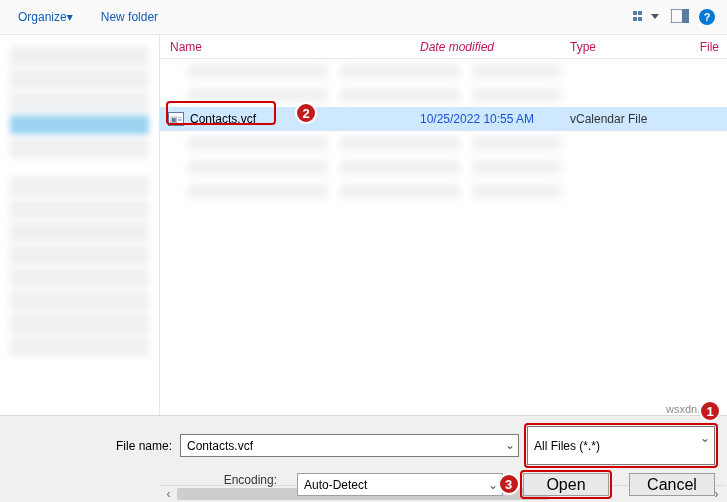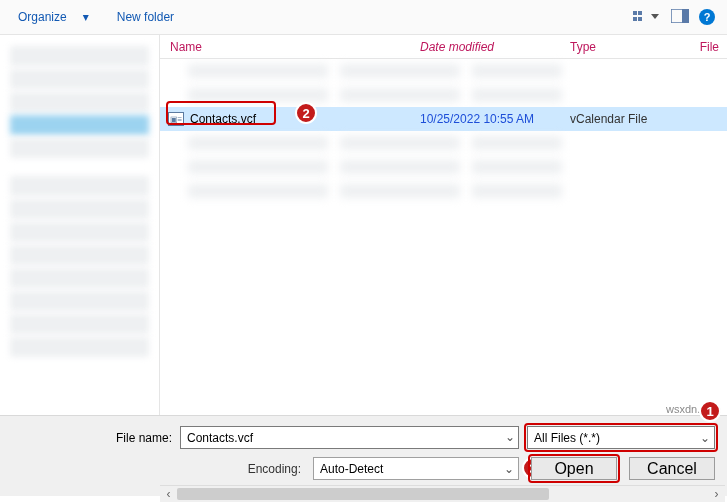--- a/index.html
+++ b/index.html
@@ -18,21 +18,21 @@
       display: flex;
       align-items: center;
       padding: 0 12px;
       background: #fafafa;
     }
     .tb-btn {
       color: #1259b3;
       padding: 4px 6px;
       display: flex;
       align-items: center;
-      gap: 16px;
+      gap: 0;
       cursor: pointer;
       text-align: center;
     }
     .tb-right { margin-left: auto; display: flex; align-items: center; gap: 10px; }
     .icon-view { display: inline-flex; }
     .help-circle {
       width: 16px; height: 16px; border-radius: 50%;
       background: #0078d4; color: #fff; font-weight: bold;
       display: flex; align-items: center; justify-content: center;
       font-size: 11px;
@@ -111,26 +111,26 @@
     .frow label { width: 160px; text-align: right; color: #000000; }
     .filename-wrap { flex: 1; position: relative; }
     .filename {
       width: 100%; height: 23px; border: 1px solid #7a7a7a;
       padding: 0 22px 0 6px; font-size: 12px; background: #fff;
     }
     .combo-caret {
       position: absolute; right: 4px; top: 4px; color: #555; pointer-events: none;
     }
     .filter {
-      width: 188px; height: 23px; border: 1px solid #7a7a7a;
+      width: 188px; height: 39px; border: 1px solid #7a7a7a;
       padding: 0 22px 0 6px; font-size: 12px; background: #fff;
       display: flex; align-items: center; position: relative;
     }
     .toolswrap {
-      position: relative; display: flex; gap: 12px; align-items: center;
+      position: relative; display: flex; gap: 20px; align-items: flex-start;
       margin-left: auto;
     }
     .toolslabel { color: #333; }
     .tools {
       width: 206px; height: 23px; border: 1px solid #a0a0a0;
       padding: 0 22px 0 6px; font-size: 12px; background: #fff;
       display: flex; align-items: center; position: relative;
     }
     .btn {
       width: 86px; height: 23px; border: 1px solid #9b9b9b;

